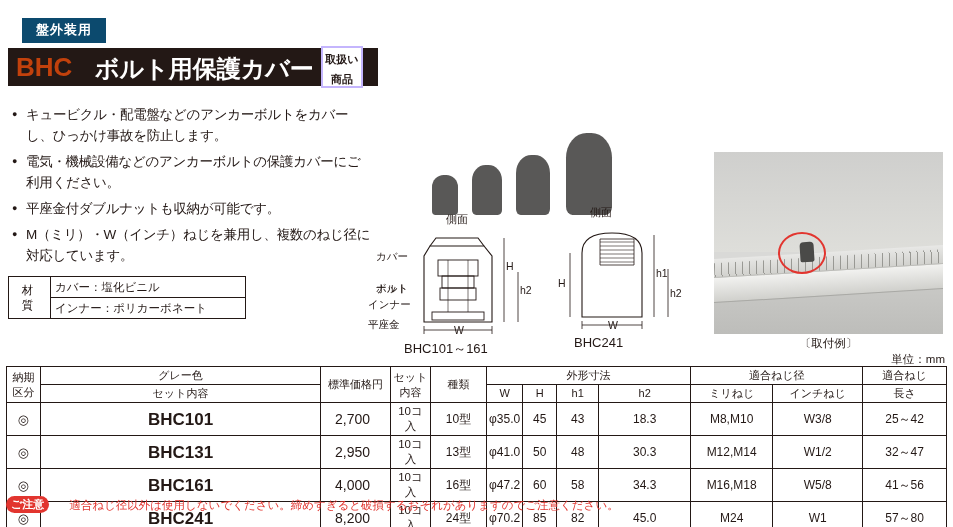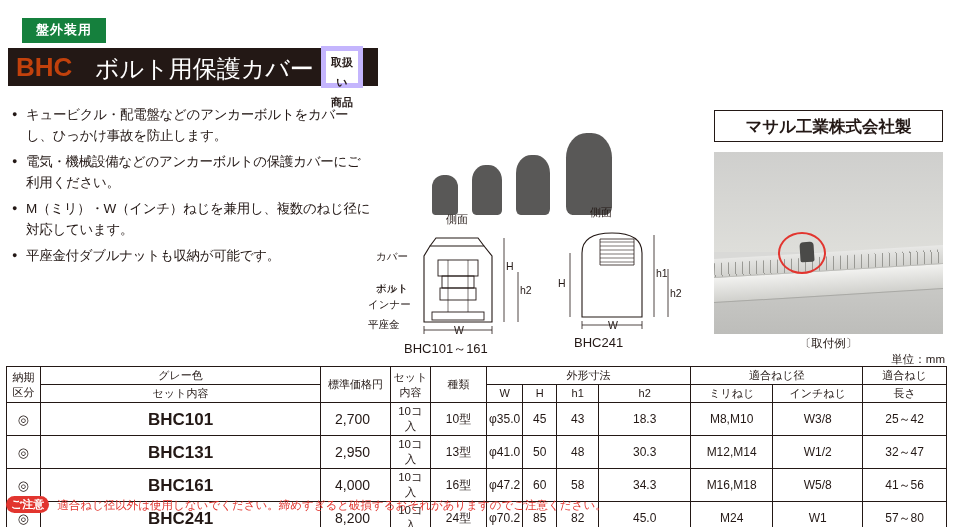--- a/index.html
+++ b/index.html
@@ -11,44 +11,44 @@
     color:#231815;
     position:relative;
     overflow:hidden;
     font-size:12px;
   }
   .page { position:relative; width:953px; height:527px; }
 
   
   .cat-tag {
     position:absolute; left:22px; top:18px;
-    background:#15803d; color:#fff;
+    background:#0c4a6e; color:#fff;
     font-size:13px; font-weight:bold;
     padding:3px 14px 4px 14px;
     letter-spacing:1px;
   }
   .title-bar {
     position:absolute; left:8px; top:48px;
     width:370px; height:38px;
     background:#231815;
   }
   .title-code {
     position:absolute; left:16px; top:50px;
     color:#c2410c; font-size:26px; font-weight:bold;
     letter-spacing:0px; line-height:34px;
   }
   .title-name {
     position:absolute; left:95px; top:52px;
-    color:#fff; font-size:24px; font-weight:normal;
+    color:#fff; font-size:24px; font-weight:bold;
     letter-spacing:0px; line-height:34px;
   }
   .handle-badge {
     position:absolute; left:321px; top:46px;
     width:42px; height:42px;
-    border:5px solid #c4b5fd;
+    border:2px solid #c4b5fd;
     background:#fff;
     color:#231815;
     font-size:11px; font-weight:bold;
     line-height:20px;
     text-align:center;
     padding-top:1px;
   }
   .handle-badge span { display:block; }
 
   
@@ -202,21 +202,21 @@
     font-size:11.5px;
     color:#e2352f;
     line-height:15px;
   }
   .caution .tag {
     display:inline-block;
     background:#e2352f; color:#fff;
     font-size:11px; font-weight:bold;
     padding:1px 5px;
     border-radius:9px;
-    margin-right:8px;
+    margin-right:20px;
     vertical-align:1px;
   }
   .caution .l2 { display:block; margin-left:40px; }
 </style>
 </head>
 <body>
 
 <div class="page">
 
   <div class="cat-tag">盤外装用</div>
@@ -224,24 +224,35 @@
   <div class="title-code">BHC</div>
   <div class="title-name">ボルト用保護カバー</div>
   <div class="handle-badge">
     <span>取扱い</span>
     <span>商品</span>
   </div>
 
   <div class="bullets">
     <div class="bullet">キュービクル・配電盤などのアンカーボルトをカバーし、ひっかけ事故を防止します。</div>
     <div class="bullet">電気・機械設備などのアンカーボルトの保護カバーにご利用ください。</div>
+    <div class="bullet">平座金付ダブルナットも収納が可能です。</div>
     <div class="bullet">M（ミリ）・W（インチ）ねじを兼用し、複数のねじ径に対応しています。</div>
-    <div class="bullet">平座金付ダブルナットも収納が可能です。</div>
-  </div>
-
+  </div>
+
+  <table class="mat-table">
+    <tbody>
+        <tr>
+      <td class="mat-label" rowspan="2">材質</td>
+      <td class="mat-val">カバー：塩化ビニル</td>
+    </tr>
+    <tr>
+      <td class="mat-val">インナー：ポリカーボネート</td>
+    </tr>
+  </tbody>
+    </table>
 
   <div class="renders">
     <div class="cone c1"></div>
     <div class="cone c2"></div>
     <div class="cone c3"></div>
     <div class="cone c4"></div>
   </div>
 
   <div class="draw draw-a">
     <div class="label-side" style="position:absolute; left:58px; top:0;">側面</div>
@@ -299,21 +310,20 @@
     </svg>
 
     <div class="leader" style="position:absolute; left:2px; top:72px;">H</div>
     <div class="leader" style="position:absolute; left:100px; top:62px;">h1</div>
     <div class="leader" style="position:absolute; left:114px; top:82px;">h2</div>
     <div class="leader" style="position:absolute; left:52px; top:114px;">W</div>
 
     <div class="drawcap" style="left:18px; top:130px;">BHC241</div>
   </div>
 
-  <div class="maker-box">マサル工業株式会社製</div>
   <div class="photo">
     <div class="bgtop"></div>
     <div class="bgbot"></div>
     <div class="rail2"></div>
     <div class="ticks"></div>
     <div class="rail"></div>
     <div class="cap"></div>
     <div class="circle"></div>
   </div>
   <div class="photo-caption">〔取付例〕</div>

